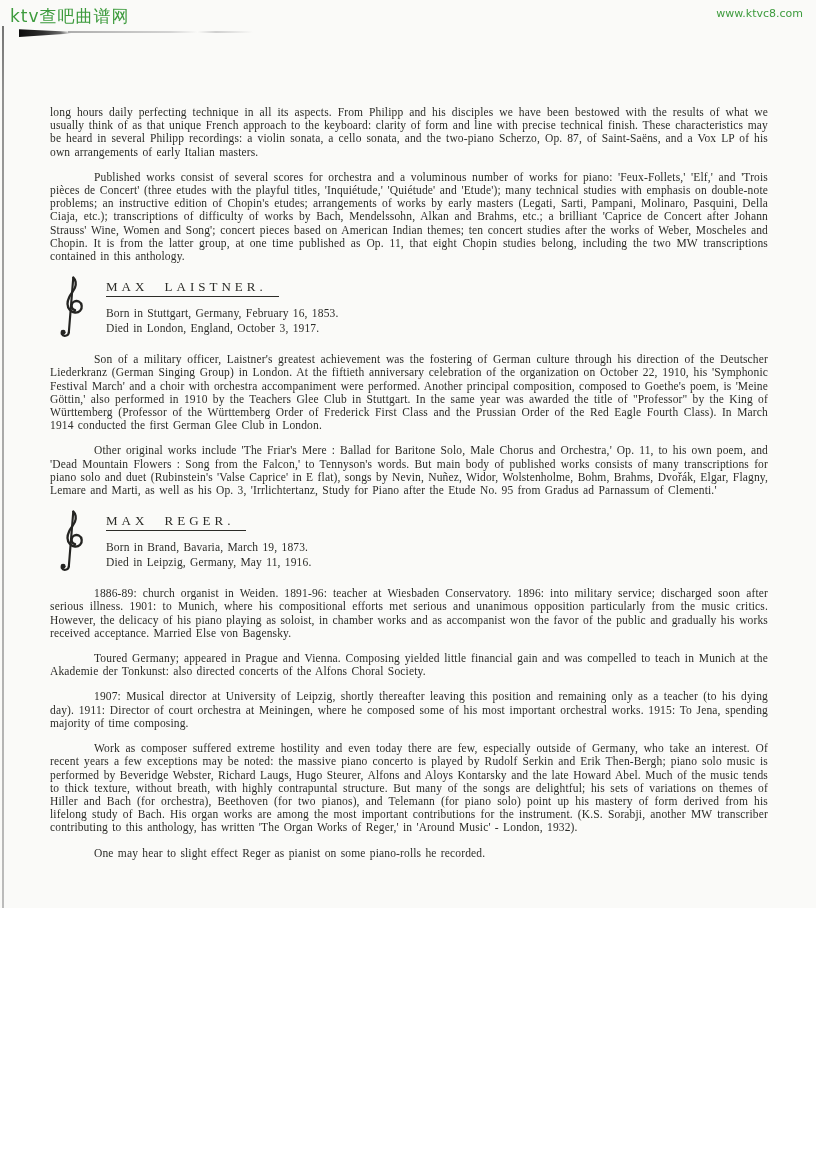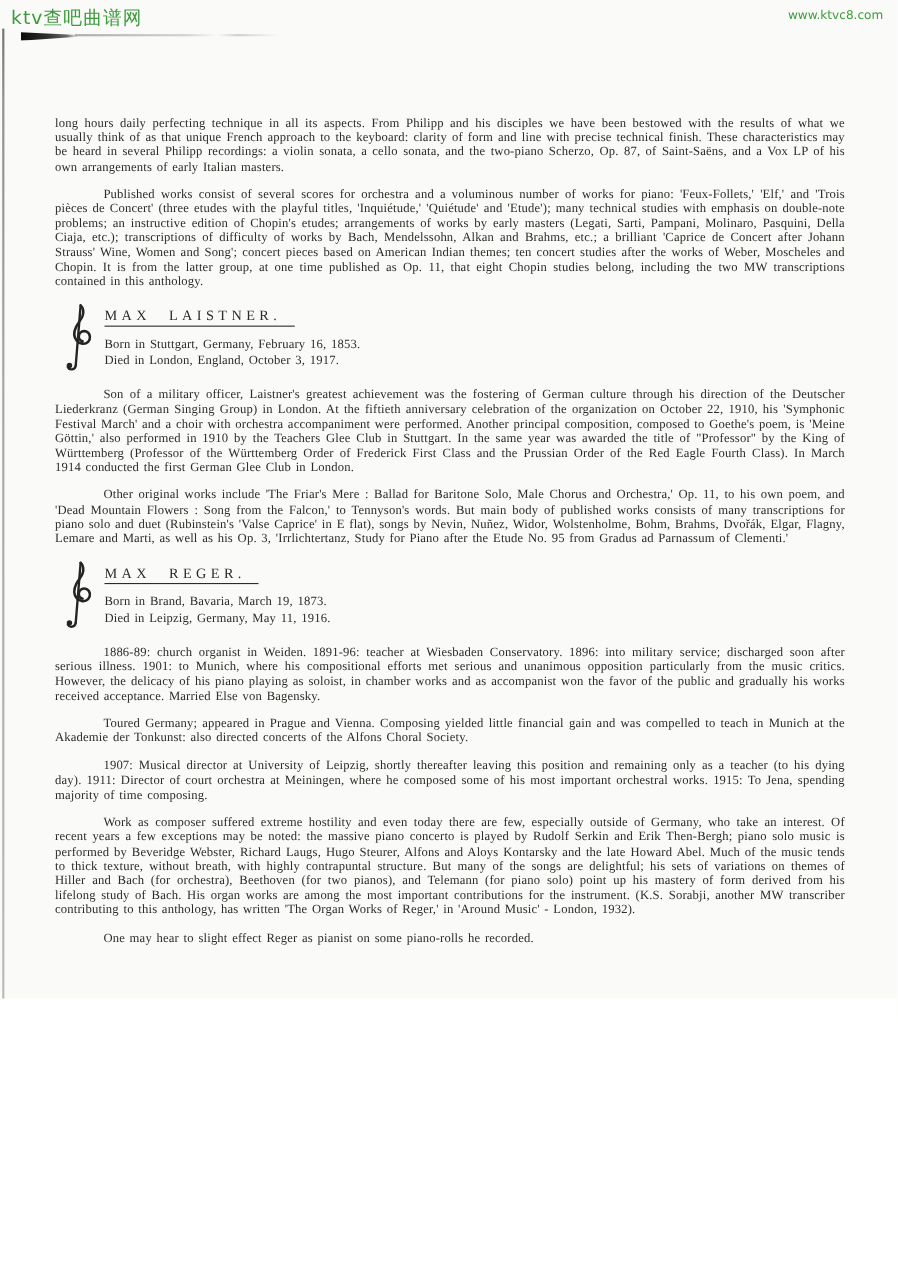--- a/index.html
+++ b/index.html
@@ -36,21 +36,21 @@
   
   .text-block{
     position:absolute;left:50px;top:106px;width:718px;
     font-size:11.5px;line-height:13.2px;
     text-align:justify;
     letter-spacing:.15px;word-spacing:1.2px;
   }
   .para{margin:0 0 12px 0;text-indent:44px;font-family:Liberation Serif, serif;}
   .para.noindent{text-indent:0;}
   section{margin:0;}
-  .sec-head{display:flex;align-items:flex-start;margin:4px 0 14px 8px;}
+  .sec-head{display:flex;align-items:flex-start;margin:4px 0 14px 8px;gap:11px;}
   .clef{flex:0 0 auto;width:27px;height:64px;margin-right:10px;}
   .clef svg{display:block;width:27px;height:64px;}
   .head-col{padding-top:5px;}
   .sec-title{
     display:inline-block;margin:0 0 9px 0;
     font-size:13px;font-weight:normal;
     letter-spacing:4px;word-spacing:9px;
     border-bottom:1.5px solid #2c2c28;
     padding:0 12px 3px 0;
   }

